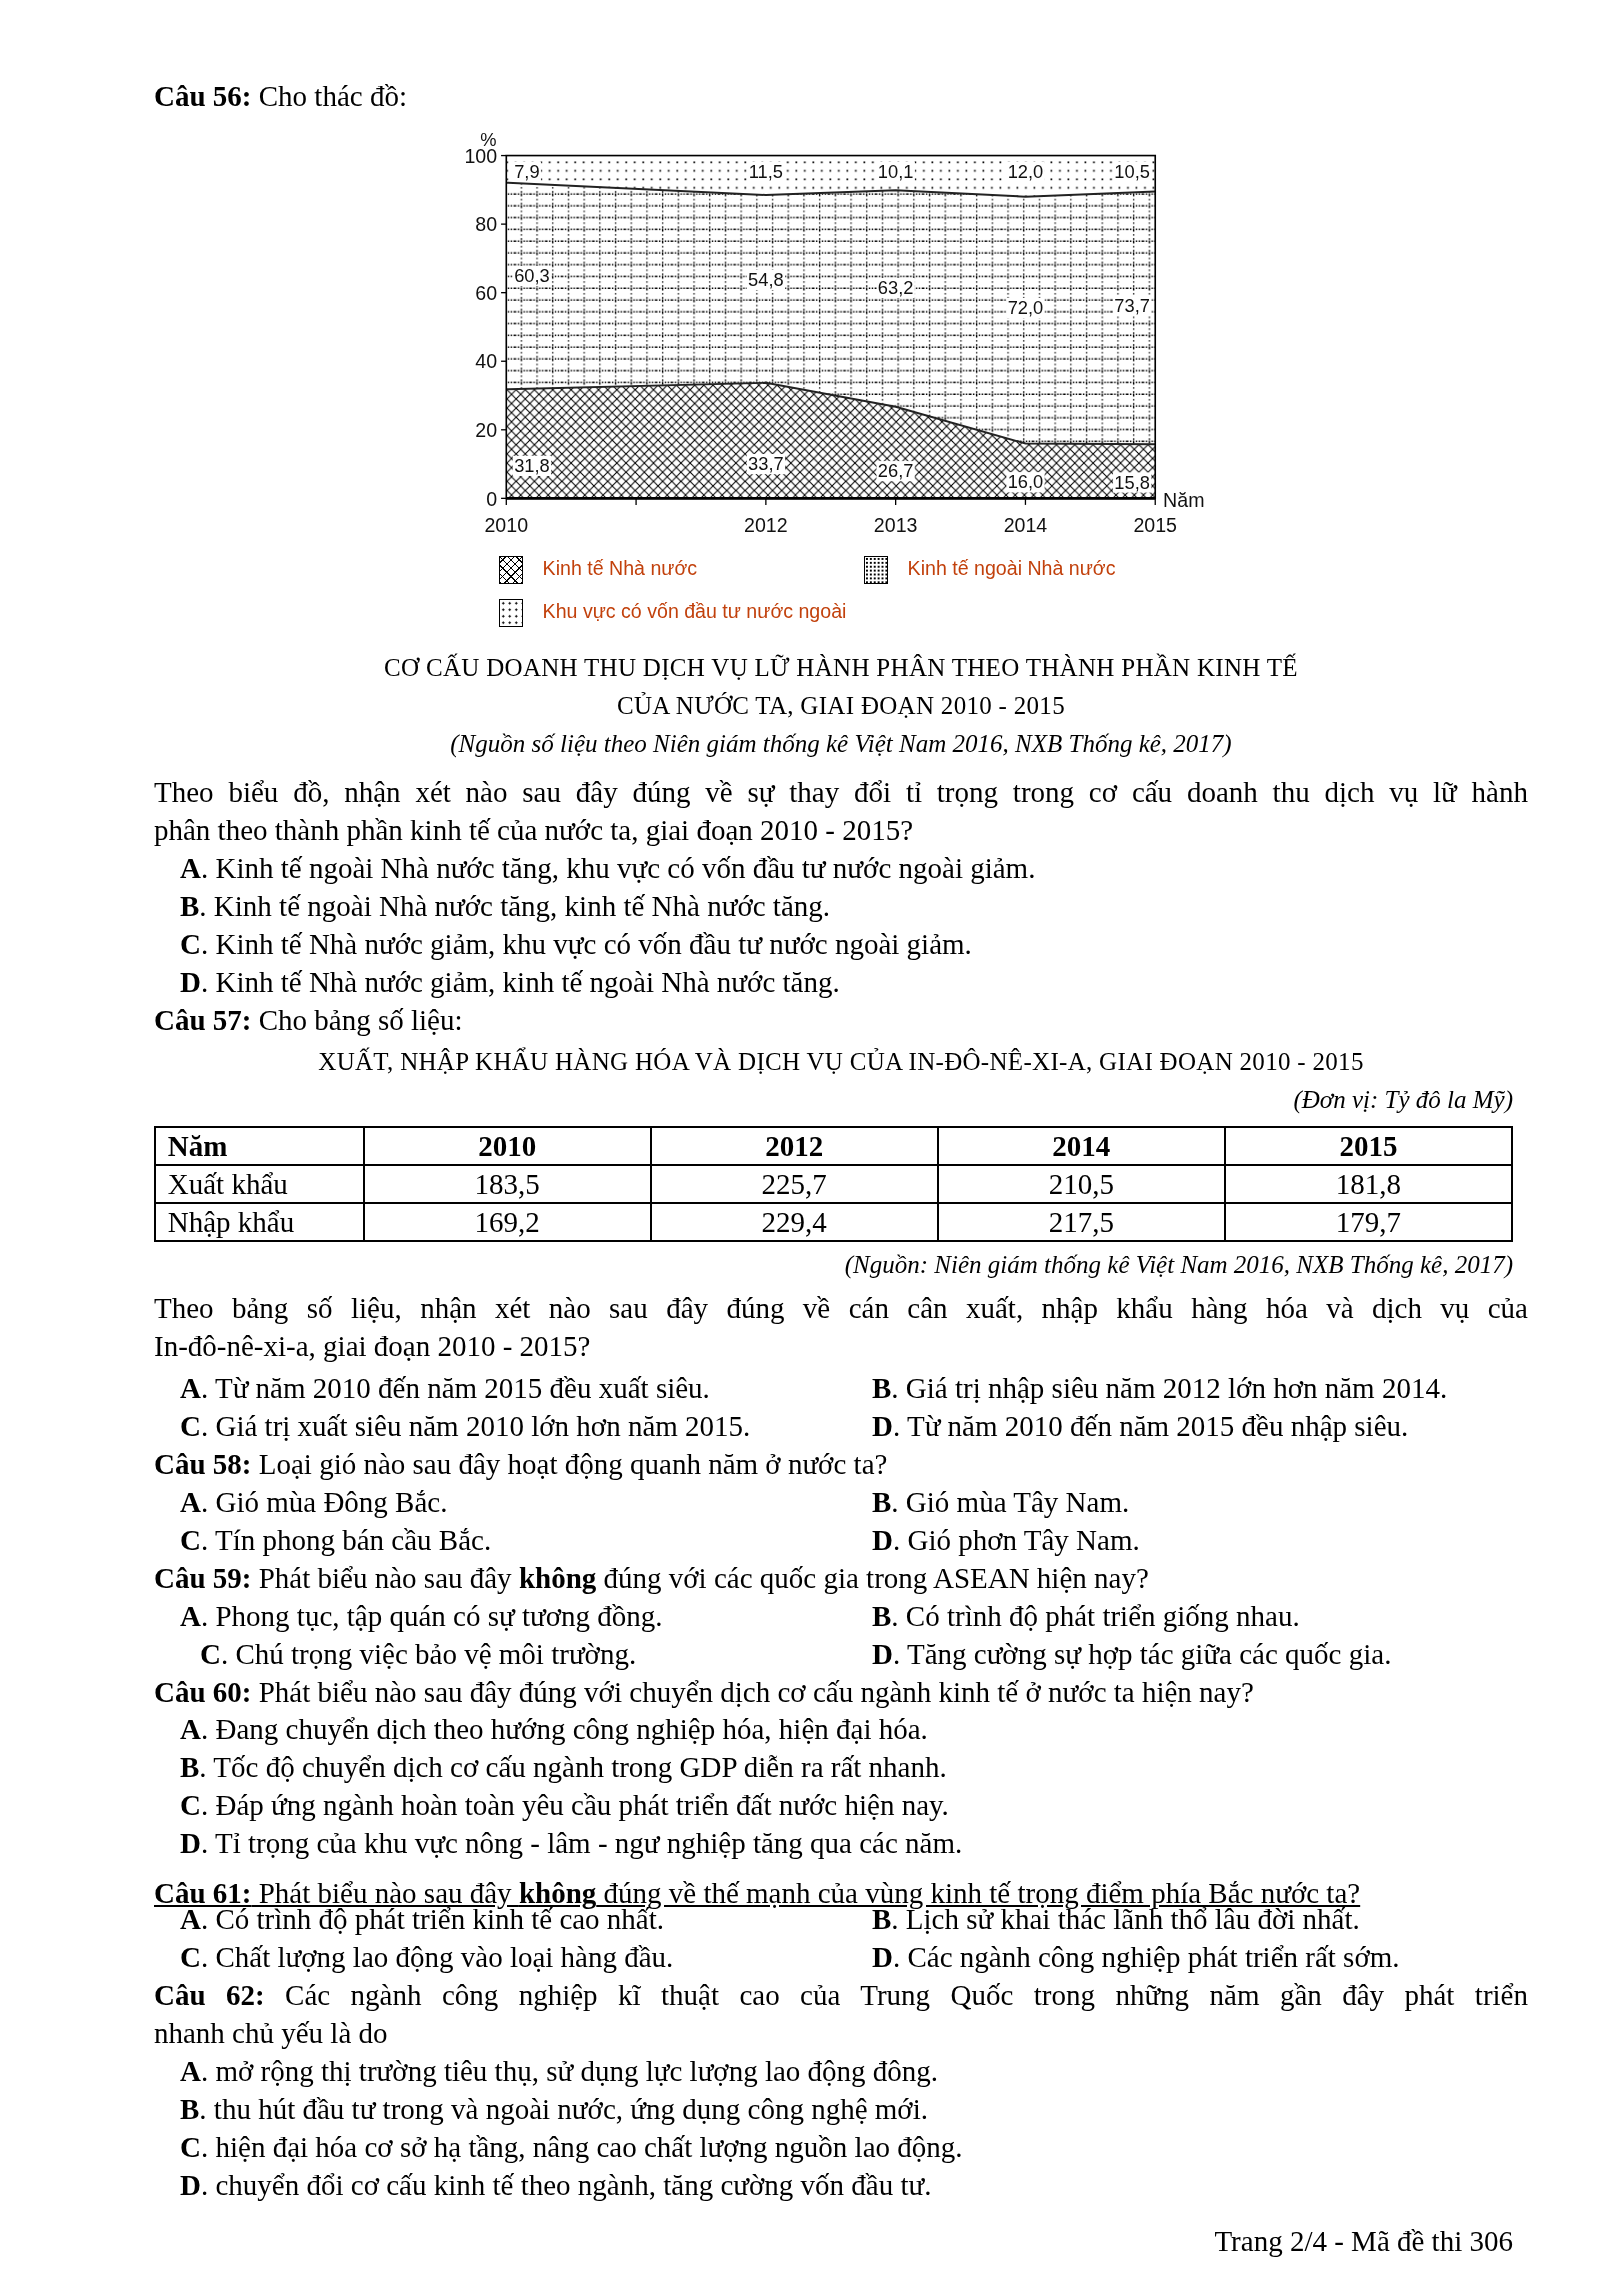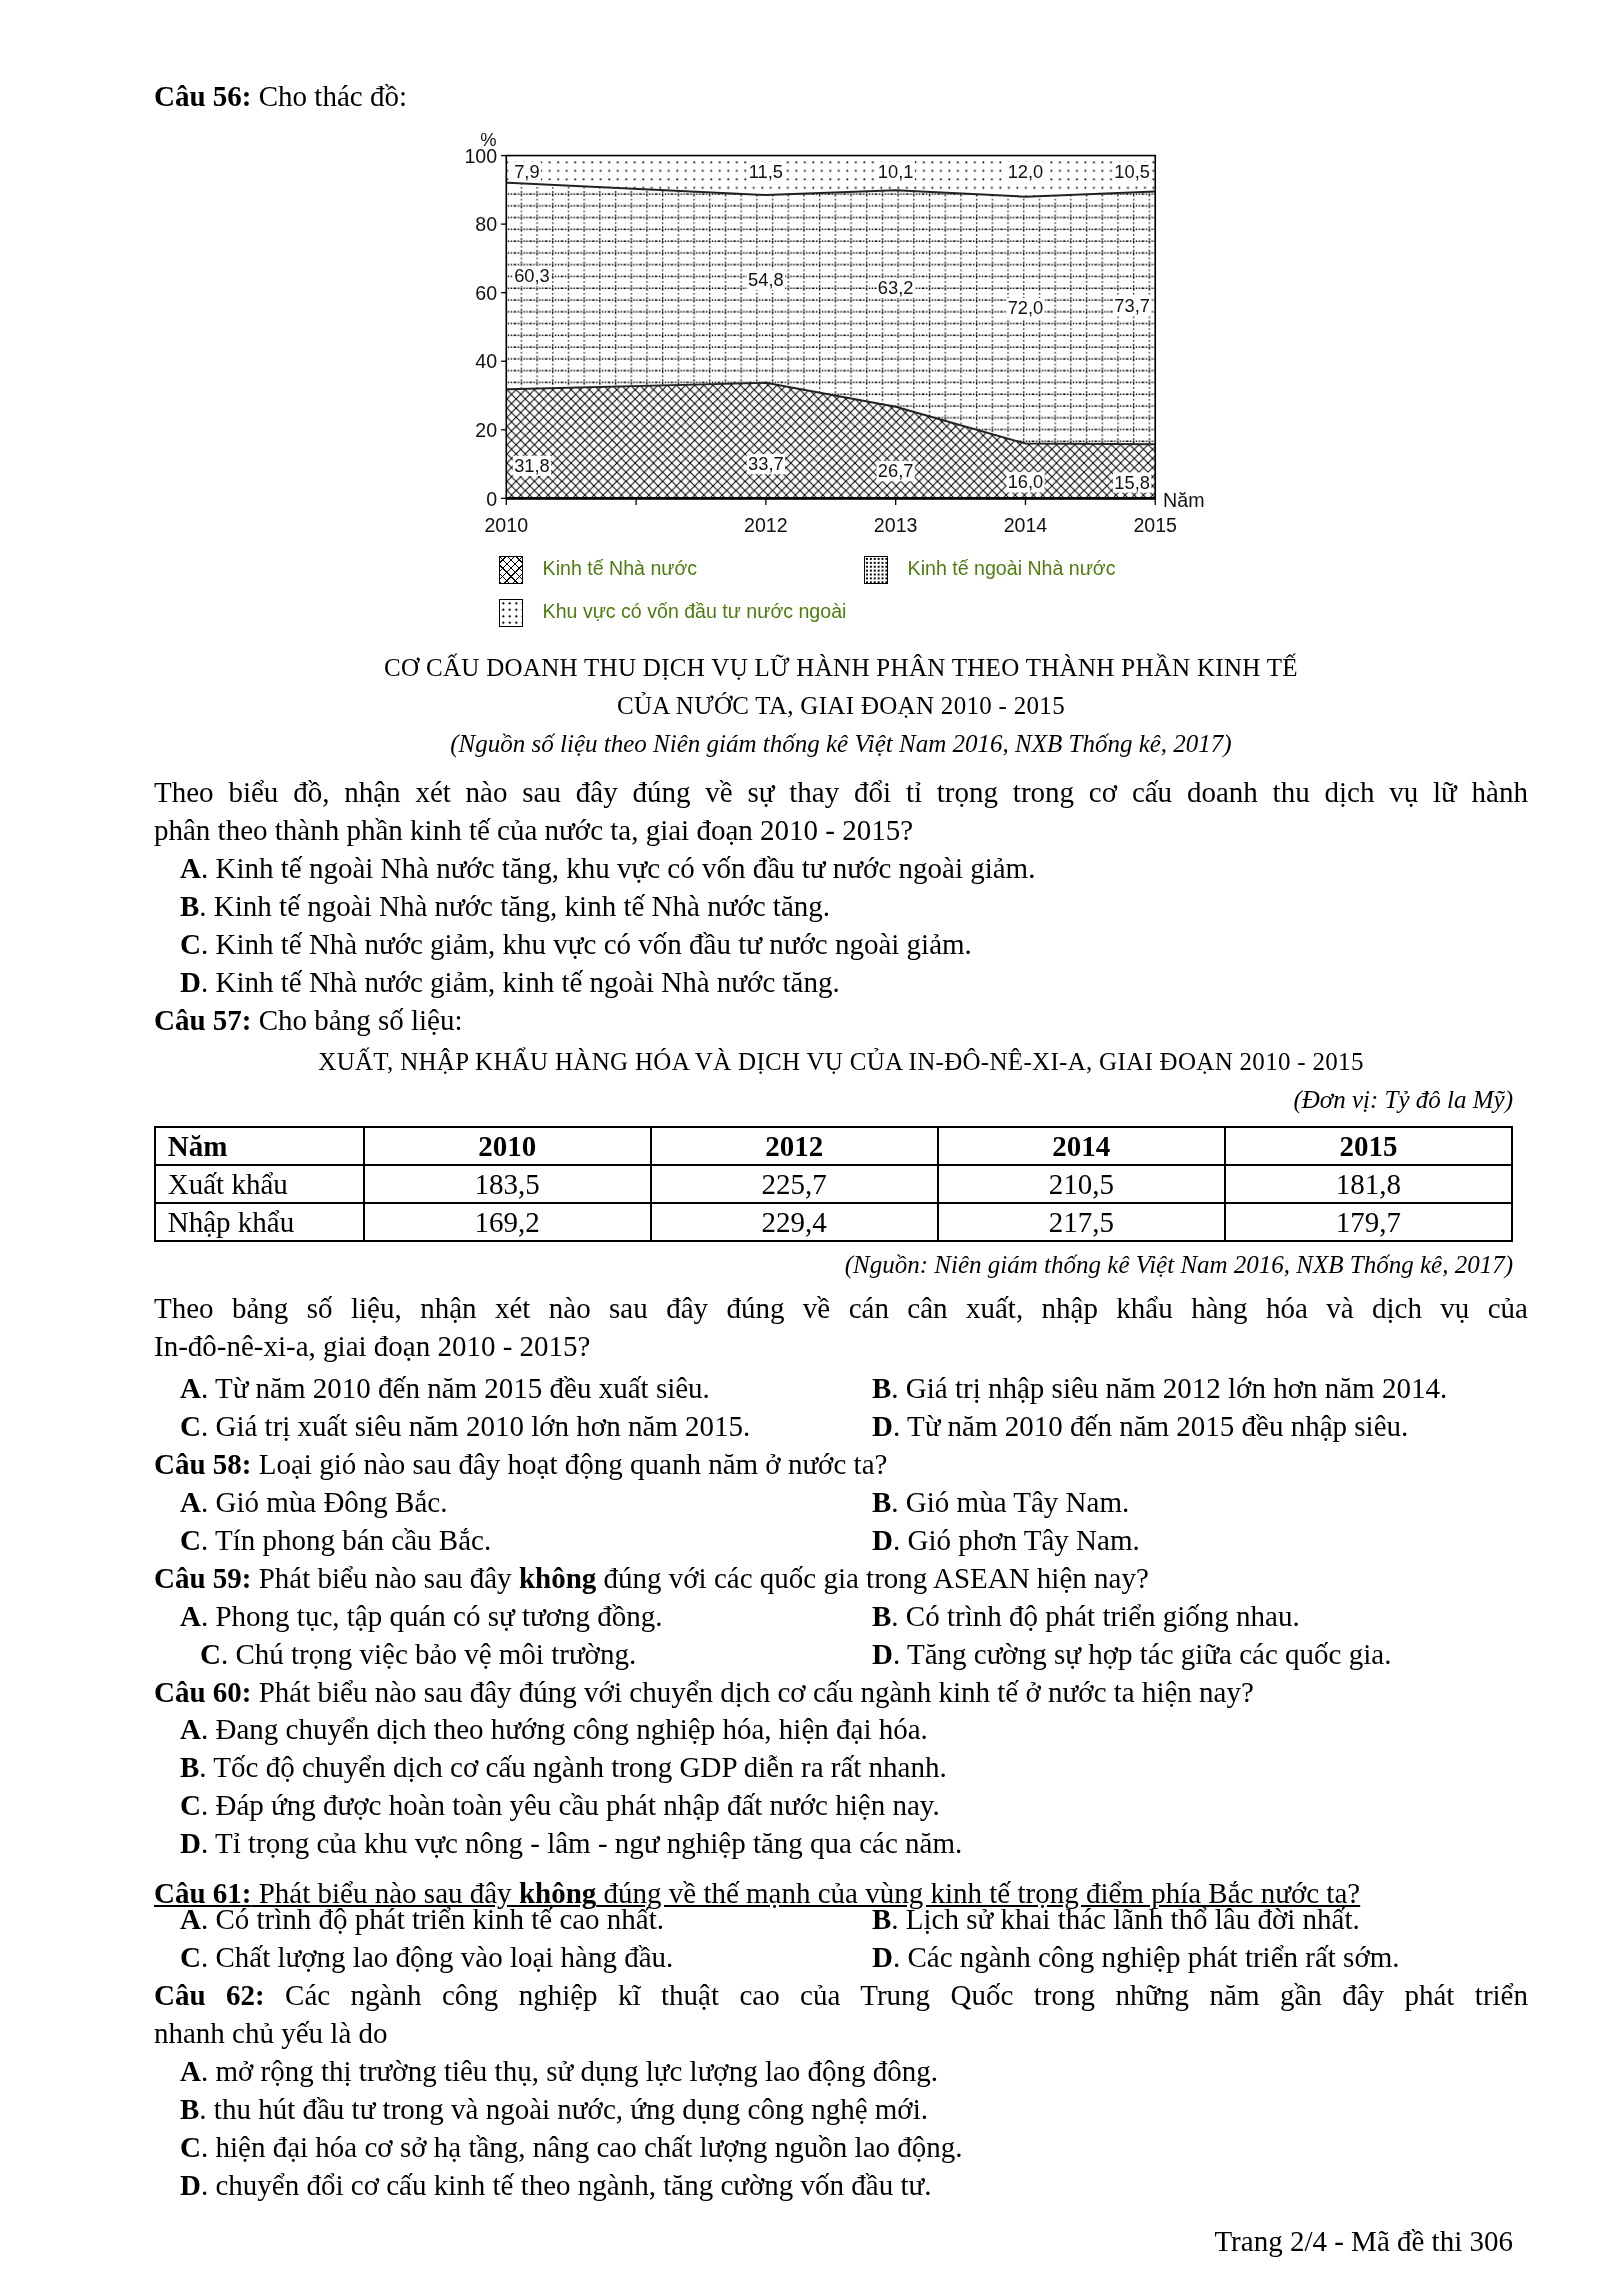--- a/index.html
+++ b/index.html
@@ -13,21 +13,21 @@
   .opt { position: absolute; font-size: 29px; line-height: 38px; white-space: nowrap; }
   .opt .letter { font-weight: bold; }
   .center { position: absolute; left: 154px; width: 1374px; text-align: center; white-space: nowrap; }
   .caption { font-size: 25px; line-height: 37px; letter-spacing: 0.3px; }
   .source { font-size: 25px; font-style: italic; }
   .right { position: absolute; right: 110px; text-align: left; white-space: nowrap; }
   .italic { font-style: italic; }
 
   
   #chart-svg { position: absolute; left: 452px; top: 124px; }
-  .legend { position: absolute; font-family: "Liberation Sans", "DejaVu Sans", sans-serif; font-size: 19.6px; color: #4d7c0f; }
+  .legend { position: absolute; font-family: "Liberation Sans", "DejaVu Sans", sans-serif; font-size: 19.6px; color: #c2410c; }
   .legend .swatch { display: inline-block; width: 22px; height: 26px; border: 1.3px solid #000; vertical-align: middle; margin-right: 19.6px; }
   .sw-cross { background-image: repeating-linear-gradient(45deg, #000 0 1px, transparent 1px 5.9px), repeating-linear-gradient(-45deg, #000 0 1px, transparent 1px 5.9px); }
   .sw-grid  { background-image: radial-gradient(#000 0.7px, transparent 0.9px); background-size: 3.9px 3.9px; }
   .sw-dots  { background-image: radial-gradient(#000 0.9px, transparent 1.2px); background-size: 6.5px 6.5px; }
 
   
   table.data {
     position: absolute; left: 154px; top: 1126px; width: 1359px;
     border-collapse: collapse; font-size: 29px;
   }
@@ -205,21 +205,21 @@
 <div class="opt" style="left:180px; top:1597px;"><span class="letter">A</span><span>. Phong tục, tập quán có sự tương đồng.</span></div>
 <div class="opt" style="left:872px; top:1597px;"><span class="letter">B</span><span>. Có trình độ phát triển giống nhau.</span></div>
 <div class="opt" style="left:170px; top:1635px;margin-left:30px;"><span class="letter">C</span><span>. Chú trọng việc bảo vệ môi trường.</span></div>
 <div class="opt" style="left:872px; top:1635px;"><span class="letter">D</span><span>. Tăng cường sự hợp tác giữa các quốc gia.</span></div>
 
 <div class="line qhead" style="top:1673px;">
   <b>Câu 60:</b><span> Phát biểu nào sau đây đúng với chuyển dịch cơ cấu ngành kinh tế ở nước ta hiện nay?</span>
 </div>
 <div class="opt" style="left:180px; top:1710px;"><span class="letter">A</span><span>. Đang chuyển dịch theo hướng công nghiệp hóa, hiện đại hóa.</span></div>
 <div class="opt" style="left:180px; top:1748px;"><span class="letter">B</span><span>. Tốc độ chuyển dịch cơ cấu ngành trong GDP diễn ra rất nhanh.</span></div>
-<div class="opt" style="left:180px; top:1786px;"><span class="letter">C</span><span>. Đáp ứng được hoàn toàn yêu cầu phát nhập đất nước hiện nay.</span></div>
+<div class="opt" style="left:180px; top:1786px;"><span class="letter">C</span><span>. Đáp ứng ngành hoàn toàn yêu cầu phát triển đất nước hiện nay.</span></div>
 <div class="opt" style="left:180px; top:1824px;"><span class="letter">D</span><span>. Tỉ trọng của khu vực nông - lâm - ngư nghiệp tăng qua các năm.</span></div>
 
 <div class="line qhead" style="top:1874px;text-decoration:underline;">
   <b>Câu 61:</b><span> Phát biểu nào sau đây </span><b>không</b><span> đúng về thế mạnh của vùng kinh tế trọng điểm phía Bắc nước ta?</span>
 </div>
 <div class="opt" style="left:180px; top:1900px;"><span class="letter">A</span><span>. Có trình độ phát triển kinh tế cao nhất.</span></div>
 <div class="opt" style="left:872px; top:1900px;"><span class="letter">B</span><span>. Lịch sử khai thác lãnh thổ lâu đời nhất.</span></div>
 <div class="opt" style="left:180px; top:1938px;"><span class="letter">C</span><span>. Chất lượng lao động vào loại hàng đầu.</span></div>
 <div class="opt" style="left:872px; top:1938px;"><span class="letter">D</span><span>. Các ngành công nghiệp phát triển rất sớm.</span></div>
 

